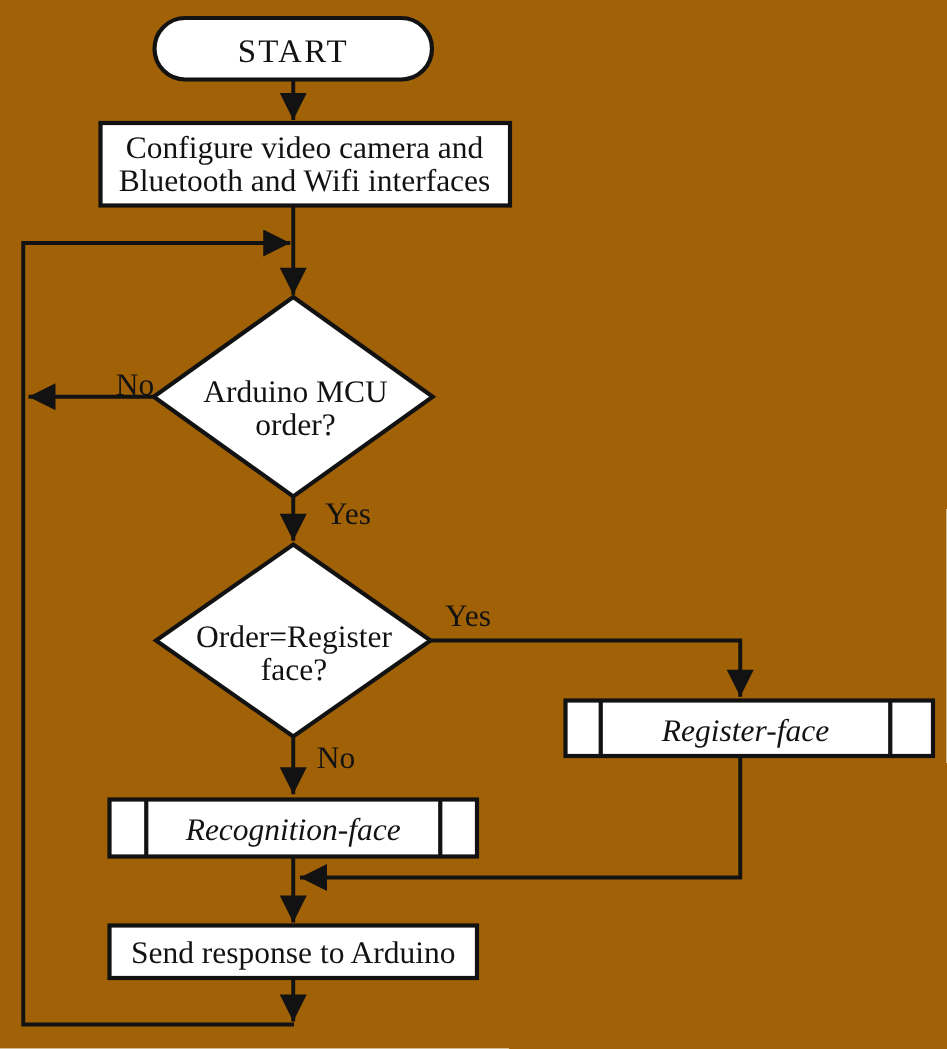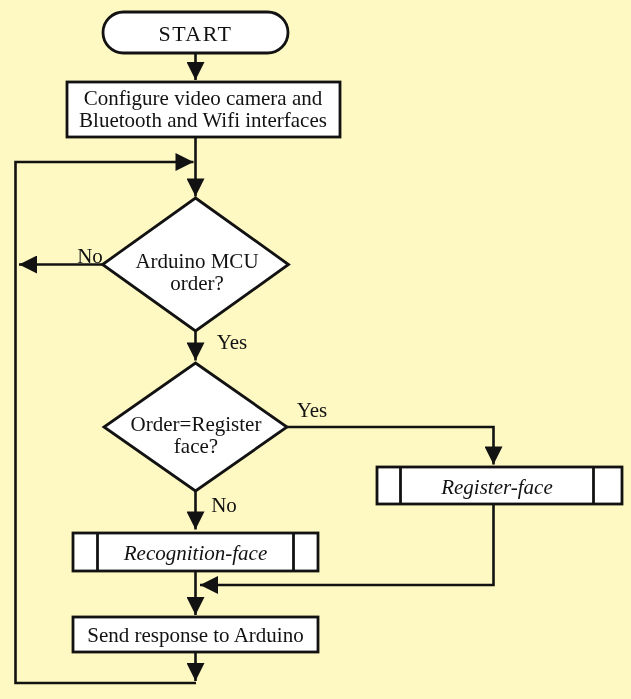--- a/index.html
+++ b/index.html
@@ -1,20 +1,20 @@
 <!DOCTYPE html>
 <html><head>
 <meta charset="utf-8">
 <style>
   html, body { margin: 0; padding: 0; background: #ffffff; }
   .canvas {
     position: relative;
     width: 631px;
     height: 699px;
-    background: #fef9c3;
+    background: #a16207;
     overflow: hidden;
   }
   svg { display: block; }
   .edge {
     fill: none;
     stroke: #121212;
     stroke-width: 2.6px;
   }
   .node {
     fill: #ffffff;

